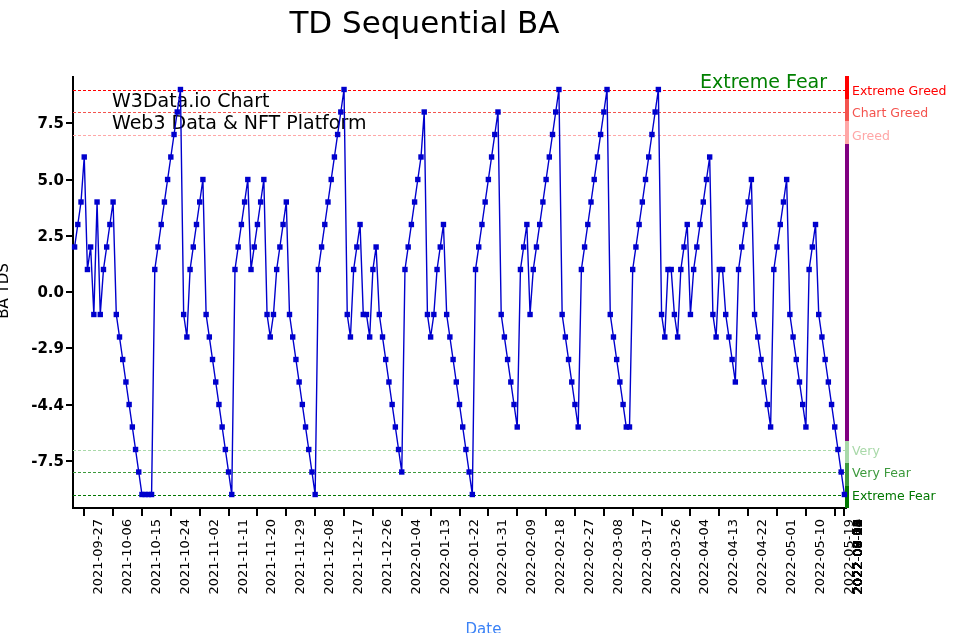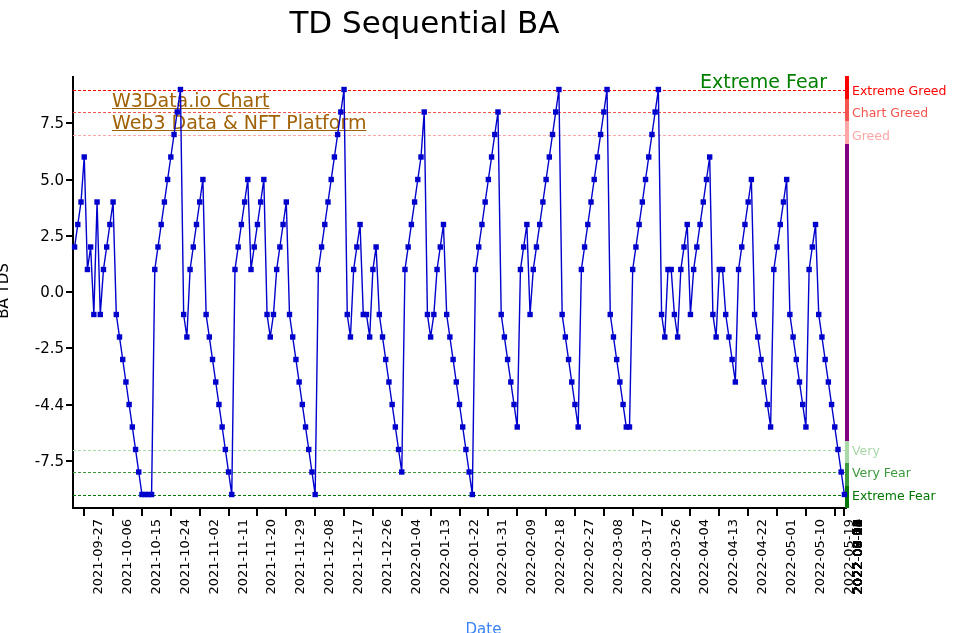--- a/index.html
+++ b/index.html
@@ -16,21 +16,21 @@
     position:absolute;left:73px;top:76px;width:773px;height:432px;
     background:transparent;
   }
   #plot-spine-left{position:absolute;left:72px;top:76px;width:2px;height:433px;background:#000;}
   #plot-spine-bottom{position:absolute;left:72px;top:507px;width:775px;height:2px;background:#000;}
 
   .yaxis-label{
     position:absolute;right:0;font-size:15px;color:#000;text-align:right;
     transform:translateY(-50%);white-space:nowrap;
   }
-  #ylabels{position:absolute;left:0px;top:0px;width:64px;height:514px;}
+  #ylabels{position:absolute;left:0px;top:0px;width:64px;height:514px;font-weight:bold;}
   #yaxis-title{
     position:absolute;left:-6px;top:291px;font-size:15px;color:#000;
     transform:rotate(-90deg) translate(-50%,0);transform-origin:left top;white-space:nowrap;
   }
 
   .ytick{position:absolute;left:66px;width:7px;height:2px;background:#000;}
   .xtick{position:absolute;top:509px;width:2px;height:7px;background:#000;}
 
   .xlabel{
     position:absolute;top:519px;font-size:13px;color:#000;white-space:nowrap;
@@ -42,21 +42,21 @@
   }
 
   
   .thr{position:absolute;left:73px;width:773px;height:0;border-top-width:1.6px;border-top-style:dashed;}
   .thr-lab{position:absolute;left:852px;font-size:12.5px;white-space:nowrap;transform:translateY(-50%);}
 
   
   .rspine{position:absolute;left:845px;width:4px;}
 
   
-  .wm{position:absolute;color:#a16207;font-size:19px;white-space:nowrap;text-decoration:underline;}
+  .wm{position:absolute;color:#000000;font-size:19px;white-space:nowrap;}
   #wm1{left:112px;top:89px;}
   #wm2{left:112px;top:111px;}
 
   
   #annot{position:absolute;left:444px;top:70px;font-size:19px;color:#000;white-space:nowrap;}
   #annot-mood{position:absolute;left:700px;top:70px;font-size:19px;color:#008000;white-space:nowrap;}
 
   svg#series{position:absolute;left:0;top:0;width:967px;height:633px;overflow:visible;}
 </style>
 </head>
@@ -73,21 +73,21 @@
 
   <div id="plot"></div>
   <div id="plot-spine-left"></div>
   <div id="plot-spine-bottom"></div>
 
   <div id="ylabels">
       <div class="yaxis-label" style="top: 123.25px;">7.5</div>
       <div class="yaxis-label" style="top: 179.5px;">5.0</div>
       <div class="yaxis-label" style="top: 235.75px;">2.5</div>
       <div class="yaxis-label" style="top: 292px;">0.0</div>
-      <div class="yaxis-label" style="top: 348.25px;">-2.5</div>
+      <div class="yaxis-label" style="top: 348.25px;">-2.9</div>
       <div class="yaxis-label" style="top: 404.5px;">-4.4</div>
       <div class="yaxis-label" style="top: 460.75px;">-7.5</div>
     </div>
   <div id="yaxis-title">BA TDS</div>
 
   <div id="ticks-layer">
       <div class="ytick" style="top: 122.25px;"></div>
       <div class="ytick" style="top: 178.5px;"></div>
       <div class="ytick" style="top: 234.75px;"></div>
       <div class="ytick" style="top: 291px;"></div>

